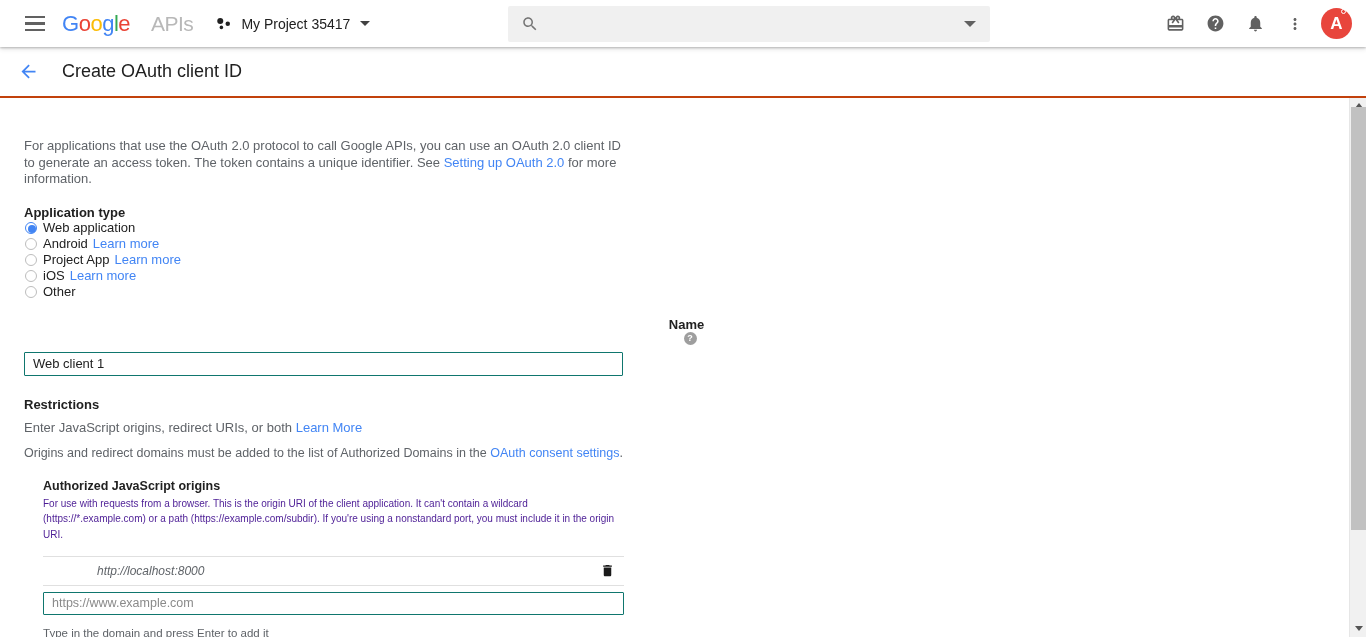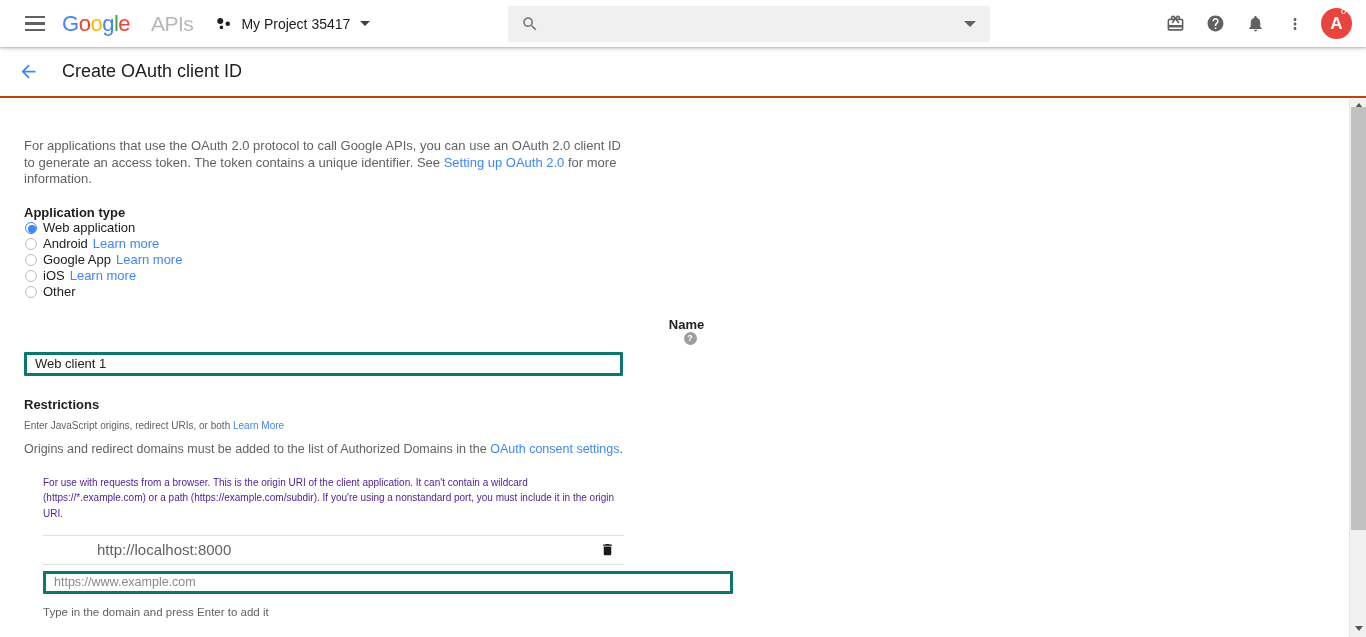--- a/index.html
+++ b/index.html
@@ -52,36 +52,36 @@
   .radio-row { display:flex; align-items:center; height:16px; font-size:13px; color:#212121; cursor:pointer; }
   .radio { width:12px; height:12px; border-radius:50%; border:1.5px solid #bdbdbd; margin:0 6px 0 1px;
     position:relative; flex:none; }
   .radio.sel { border-color:#4285f4; }
   .radio.sel::after { content:""; position:absolute; left:2px; top:2px; width:8px; height:8px;
     border-radius:50%; background:#4285f4; }
   .radio-row a.lnk { margin-left:5px; }
   .name-row { margin-top:17px; display:flex; align-items:center;flex-direction:column; }
   .help-ic { width:13px; height:13px; border-radius:50%; background:#9e9e9e; color:#fff; font-size:9px;
     font-weight:bold; display:flex; align-items:center; justify-content:center; margin-left:7px; cursor:pointer; }
-  .txt-input { display:block; border:3px solid #0f766e; border-radius:1px; height:24px; font-size:13px;
+  .txt-input { display:block; border:1px solid #0f766e; border-radius:1px; height:24px; font-size:13px;
     color:#212121; padding:0 8px; outline:none; font-family:"Liberation Sans",sans-serif; }
   .name-input { width:599px; margin-top:7px; }
   .restrictions { margin-top:21px; }
-  .restr-line1 { margin-top:8px; font-size:10px; color:#5f6368; }
+  .restr-line1 { margin-top:8px; font-size:13px; color:#5f6368; }
   .restr-line2 { margin-top:11px; font-size:12.5px; color:#5f6368; }
   .indent { margin-left:19px; }
   .sub-label { font-size:12.5px; font-weight:bold; color:#212121; }
   .js-origins { margin-top:19px; }
   .desc { margin-top:3px; width:581px; font-size:10px; line-height:15.7px; color:#4c1d95; }
   .entry-row { margin-top:13px; width:581px; height:30px; border-top:1px solid #e0e0e0;
     border-bottom:1px solid #e0e0e0; display:flex; align-items:center; }
-  .entry-url { font-size:15px; color:#5f6368; margin-left:54px; }
+  .entry-url { font-size:12px; color:#5f6368; margin-left:54px;font-style:italic; }
   .entry-trash { margin-left:auto; margin-right:9px; cursor:pointer; width:16px; height:16px;
     display:flex; align-items:center; justify-content:center; }
-  .origin-input { width:690px; height:23px; margin-top:6px; font-size:12.5px; }
+  .origin-input { width:581px; height:23px; margin-top:6px; font-size:12.5px; }
   .txt-input::placeholder { color:#8a8a8a; }
   .helper { margin-top:12px; font-size:11.5px; color:#5f6368; }
 
   
   .scrollbar { position:absolute; top:98px; right:0; width:17px; bottom:0; background:#f1f1f1;
     border-left:1px solid #e6e6e6; z-index:5; }
   .sb-arrow { position:absolute; left:0; width:17px; height:14px; display:flex; align-items:center;
     justify-content:center; cursor:pointer; }
   .sb-up { top:0; } .sb-down { bottom:2px; }
   .tri-up { width:0;height:0;border-left:4px solid transparent;border-right:4px solid transparent;
@@ -175,21 +175,21 @@
       <span class="radio sel"></span>
       <span>Web application</span>
     </div>
     <div class="radio-row">
       <span class="radio"></span>
       <span>Android</span>
       <a class="lnk">Learn more</a>
     </div>
     <div class="radio-row">
       <span class="radio"></span>
-      <span>Google App</span>
+      <span>Project App</span>
       <a class="lnk">Learn more</a>
     </div>
     <div class="radio-row">
       <span class="radio"></span>
       <span>iOS</span>
       <a class="lnk">Learn more</a>
     </div>
     <div class="radio-row">
       <span class="radio"></span>
       <span>Other</span>
@@ -206,20 +206,21 @@
     <div class="sec-label">Restrictions</div>
     <div class="restr-line1">
       <span>Enter JavaScript origins, redirect URIs, or both </span><a class="lnk">Learn More</a>
     </div>
     <div class="restr-line2">
       <span>Origins and redirect domains must be added to the list of Authorized Domains in the </span><a class="lnk">OAuth consent settings</a><span>.</span>
     </div>
 
     <div class="indent">
       <div class="js-origins">
+        <div class="sub-label">Authorized JavaScript origins</div>
         <p class="desc">For use with requests from a browser. This is the origin URI of the client application. It can't contain a wildcard (https://*.example.com) or a path (https://example.com/subdir). If you're using a nonstandard port, you must include it in the origin URI.</p>
       </div>
 
       <div class="entry-row">
         <span class="entry-url">http://localhost:8000</span>
         <span class="entry-trash">
           <svg width="15" height="15" viewBox="0 0 24 24">
             <path fill="#1a1a1a" d="M6 19c0 1.1.9 2 2 2h8c1.1 0 2-.9 2-2V7H6v12zM19 4h-3.5l-1-1h-5l-1 1H5v2h14V4z"></path>
           </svg>
         </span>

